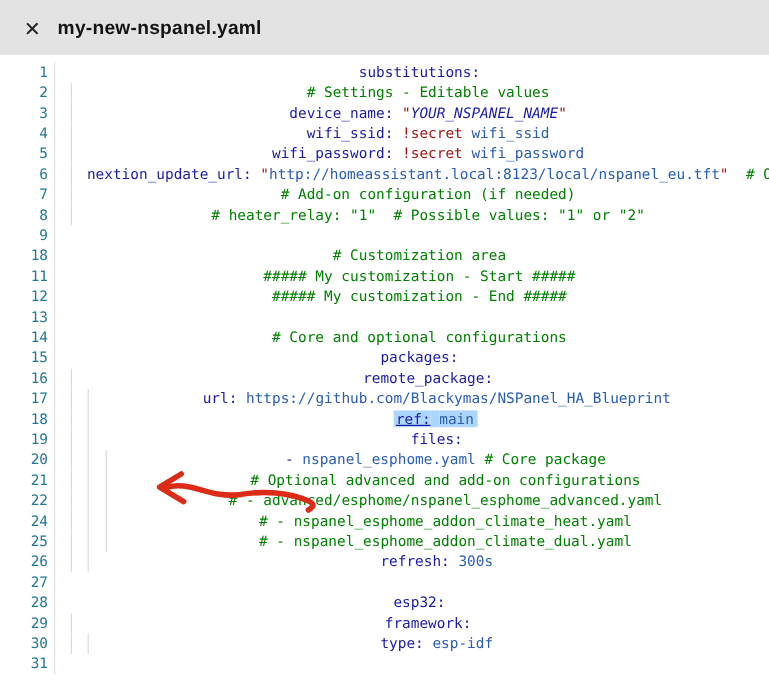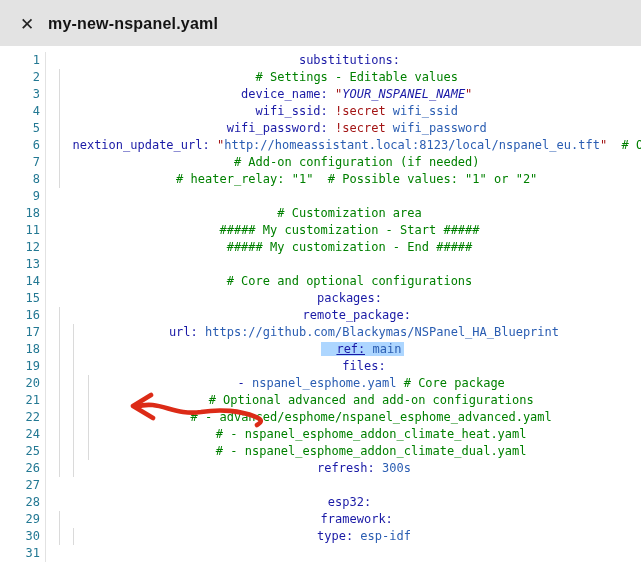--- a/index.html
+++ b/index.html
@@ -21,21 +21,21 @@
   .guide{position:absolute;top:0;bottom:0;width:1px;background:#dadada;}
   .t-key{color:var(--c-key,#1a1aa6);}
   .t-val{color:var(--c-value,#2a5db2);}
   .t-com{color:var(--c-comment,#008000);}
   .t-str{color:var(--c-string,#a31515);}
   .t-strc{color:var(--c-string_content,#1a1aa6);font-style:italic;}
   .t-dash{color:var(--c-key,#1a1aa6);}
   .t-link{color:var(--c-link,#2a5db2);cursor:pointer;}
   .t-pln{color:#333;}
   .t-sel{background:var(--c-selection,#add6ff);}
-  .t-sf{padding-left:15px;margin-left:-2px;text-decoration:underline;}
+  .t-sf{padding-left:2px;margin-left:-2px;text-decoration:underline;}
   .t-sl{padding-right:3px;}
   .arrow{position:absolute;left:125px;top:346px;width:150px;height:40px;
          color:var(--c-annotation_arrow,#dc2b17);pointer-events:none;}
 </style>
 </head>
 <body>
 
 <div class="app">
   <div class="hdr">
     <div class="close">✕</div>

